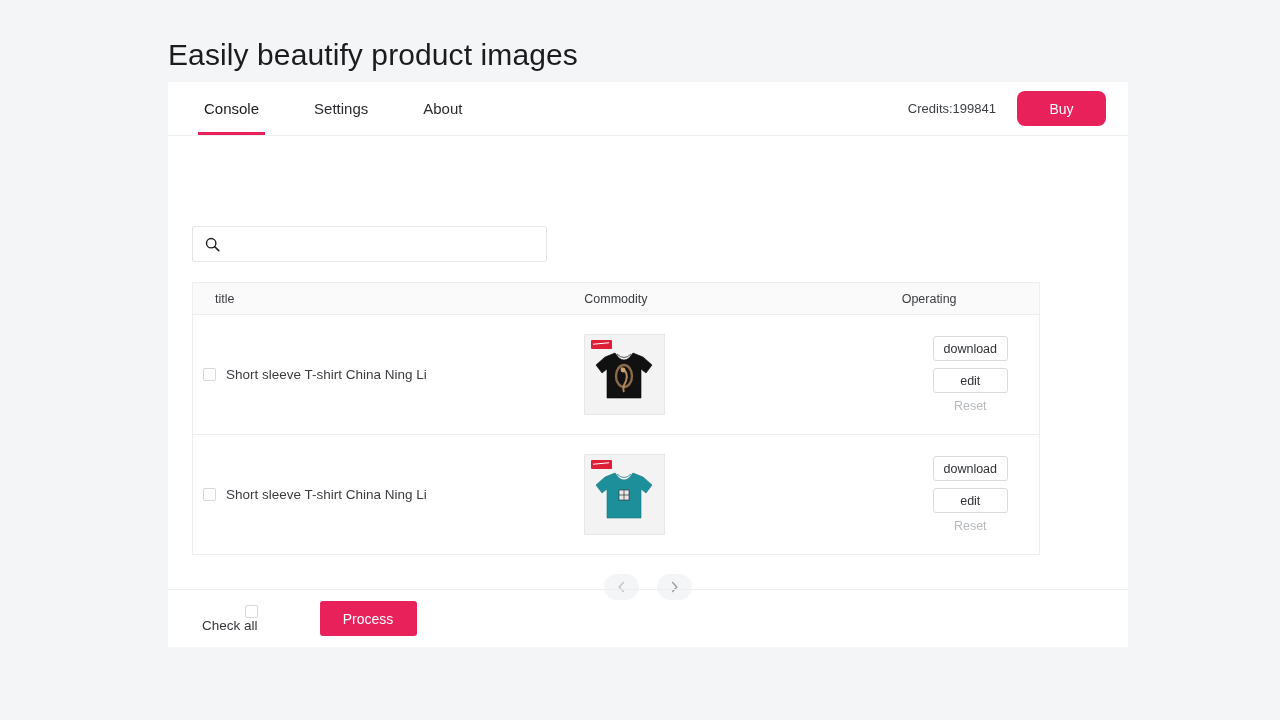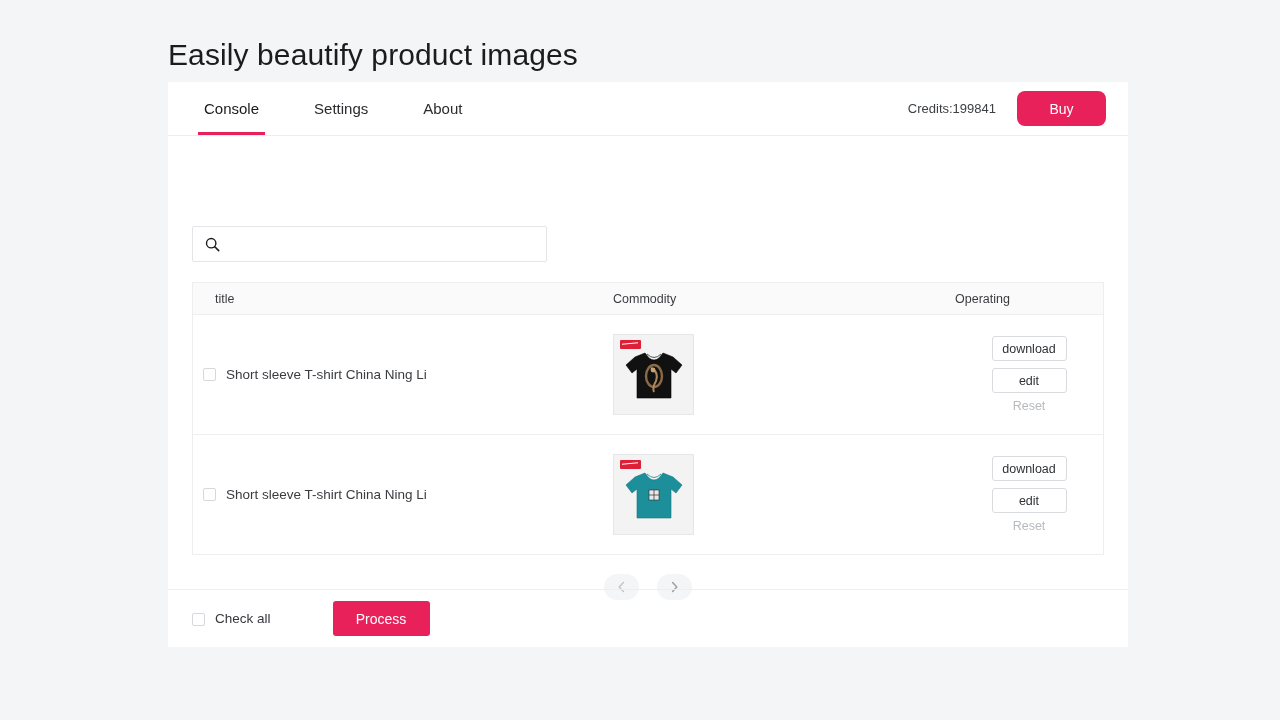--- a/index.html
+++ b/index.html
@@ -116,21 +116,21 @@
     cursor: pointer;
     display: flex;
     align-items: center;
     justify-content: center;
   }
 
   
   .table {
     position: absolute;
     left: 24px; top: 146px;
-    width: 912px;
+    width: 848px;
     border: 1px solid #edeef0;
     border-bottom: none;
   }
   .thead {
     display: flex;
     height: 32px;
     background: #fafafa;
     border-bottom: 1px solid #edeef0;
     align-items: center;
   }
@@ -246,21 +246,21 @@
   .card-footer {
     position: absolute;
     left: 0; bottom: 0;
     width: 100%;
     height: 58px;
     border-top: 1px solid #eceef0;
     display: flex;
     align-items: center;
     padding-left: 24px;
   }
-  .checkall-wrap { display: flex; align-items: flex-end; cursor: pointer; }
+  .checkall-wrap { display: flex; align-items: flex-end; cursor: pointer; flex-direction: column; }
   .checkall-label { margin-left: 10px; font-size: 13.5px; color: #35373b; }
   .process-btn {
     margin-left: 62px;
     width: 97px; height: 35px;
     background: #e8215a;
     border: none;
     border-radius: 3px;
     color: #ffffff;
     font-size: 14px;
     font-family: inherit;

